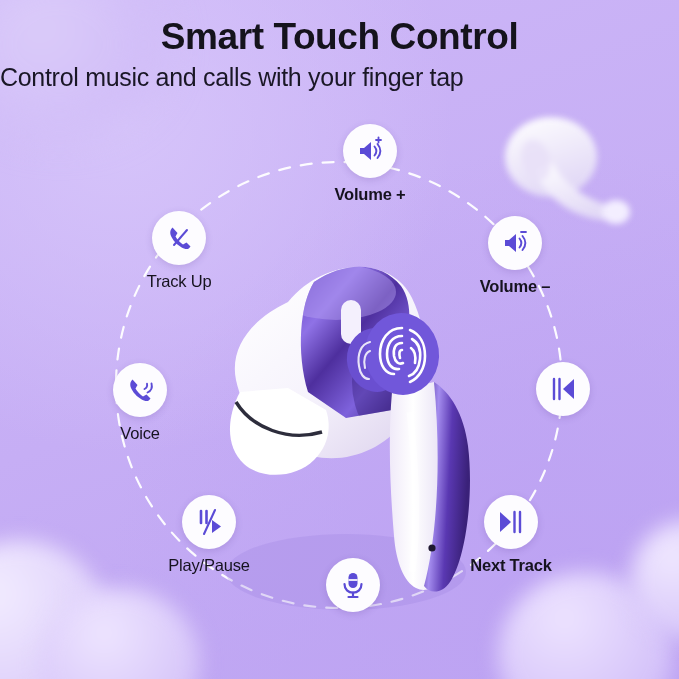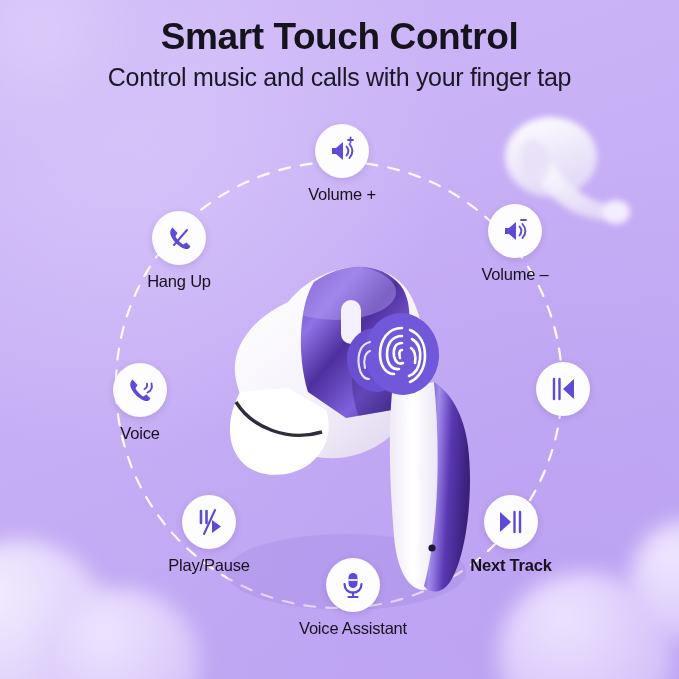--- a/index.html
+++ b/index.html
@@ -18,21 +18,21 @@
   
   .orb{position:absolute;border-radius:50%;filter:blur(10px);pointer-events:none;}
 
   
   .title{
     position:absolute;left:0;right:0;top:16px;text-align:center;
     font-size:37px;font-weight:700;color:#15131c;letter-spacing:-.4px;
     line-height:1.12;
   }
   .subtitle{
-    position:absolute;left:0;right:0;top:63px;text-align:center;
+    position:absolute;left:0;right:0;top:63px;text-align:left;
     font-size:25px;font-weight:400;color:#1a1726;letter-spacing:-.3px;
   }
 
   
   .ring{position:absolute;left:104px;top:150px;width:470px;height:470px;}
 
   
   .node{position:absolute;width:150px;margin-left:-75px;text-align:center;}
   .bubble{
     width:54px;height:54px;border-radius:50%;margin:0 auto;
@@ -160,38 +160,38 @@
         <path d="M216 97 C223 101 225 108 224 117 C223 126 219 132 213 134"></path>
         <path d="M215 106 C219 109 220 115 219 121"></path>
       </g>
       <g stroke="#ffffff" stroke-width="2.1" fill="none" stroke-linecap="round" opacity=".85">
         <path d="M174 100 C165 102 161 112 163 124 C164 132 168 137 173 137"></path>
         <path d="M174 109 C169 111 167 118 169 126"></path>
       </g>
     </g>
   </svg>
 
-  <div class="node" style="left:342px;top:124px;">
+  <div class="node" style="left:370px;top:124px;font-weight:bold;">
     <div class="bubble">
       <svg width="32" height="32" viewBox="0 0 32 32">
         <path d="M6 13 H10 L17 7 V25 L10 19 H6 Z" fill="#5b4bd6"></path>
         <g stroke="#5b4bd6" stroke-width="1.9" fill="none" stroke-linecap="round">
           <path d="M20.5 11.5 C23 14.5 23 17.5 20.5 20.5"></path>
           <path d="M23.5 9 C27.2 13.5 27.2 18.5 23.5 23"></path>
         </g>
         <g stroke="#5b4bd6" stroke-width="1.8" stroke-linecap="round">
           <path d="M22 5 H27"></path>
             <path d="M24.5 2.5 V7.5"></path>
         </g>
       </svg>
     </div>
     <div class="nlabel">Volume +</div>
   </div>
 
-  <div class="node" style="left:515px;top:204px;">
+  <div class="node" style="left:515px;top:216px;font-weight:bold;">
     <div class="bubble">
       <svg width="32" height="32" viewBox="0 0 32 32">
         <path d="M6 13 H10 L17 7 V25 L10 19 H6 Z" fill="#5b4bd6"></path>
         <g stroke="#5b4bd6" stroke-width="1.9" fill="none" stroke-linecap="round">
           <path d="M20.5 11.5 C23 14.5 23 17.5 20.5 20.5"></path>
           <path d="M23.5 9 C27.2 13.5 27.2 18.5 23.5 23"></path>
         </g>
         <path d="M22 5 H27" stroke="#5b4bd6" stroke-width="1.8" stroke-linecap="round"></path>
       </svg>
     </div>
@@ -226,21 +226,20 @@
   <div class="node" style="left:353px;top:558px;">
     <div class="bubble">
       <svg width="30" height="30" viewBox="0 0 30 30">
         <rect x="10.5" y="3" width="9" height="15" rx="4.5" fill="#5b4bd6"></rect>
         <path d="M10.5 10 H19.5" stroke="#ffffff" stroke-width="1.7"></path>
         <path d="M6.5 14 C6.5 19.5 10.3 22.6 15 22.6 C19.7 22.6 23.5 19.5 23.5 14" fill="none" stroke="#5b4bd6" stroke-width="2.2" stroke-linecap="round"></path>
         <path d="M15 22.6 V26.5" stroke="#5b4bd6" stroke-width="2.2" stroke-linecap="round"></path>
         <path d="M10.5 27 H19.5" stroke="#5b4bd6" stroke-width="2.2" stroke-linecap="round"></path>
       </svg>
     </div>
-    <div class="nlabel">Voice Assistant</div>
   </div>
 
   <div class="node" style="left:209px;top:495px;text-align:center;">
     <div class="bubble">
       <svg width="32" height="32" viewBox="0 0 32 32">
         <g stroke="#5b4bd6" stroke-width="2.6" stroke-linecap="round">
           <path d="M8 5 V17"></path>
             <path d="M13.5 5 V17"></path>
         </g>
         <path d="M22 4 L11 28" stroke="#5b4bd6" stroke-width="2.1" stroke-linecap="round"></path>
@@ -267,16 +266,16 @@
 
   <div class="node" style="left:179px;top:211px;">
     <div class="bubble">
       <svg width="31" height="31" viewBox="0 0 31 31">
         <path d="M8.5 4.5 C6 7 5.5 10 7.5 14 C10 19 15 23.5 20 25.5
                  C23 26.7 25 26 26.5 23.5 L22.5 19.5 L19 21.5
                  C16.5 20 13 16.5 11.5 13.5 L13.5 10 Z" fill="#5b4bd6"></path>
         <path d="M23 7 L10 22" stroke="#5b4bd6" stroke-width="2" stroke-linecap="round"></path>
       </svg>
     </div>
-    <div class="nlabel">Hang Up</div>
+    <div class="nlabel">Track Up</div>
   </div>
 
 </div>
 
 </body></html>

